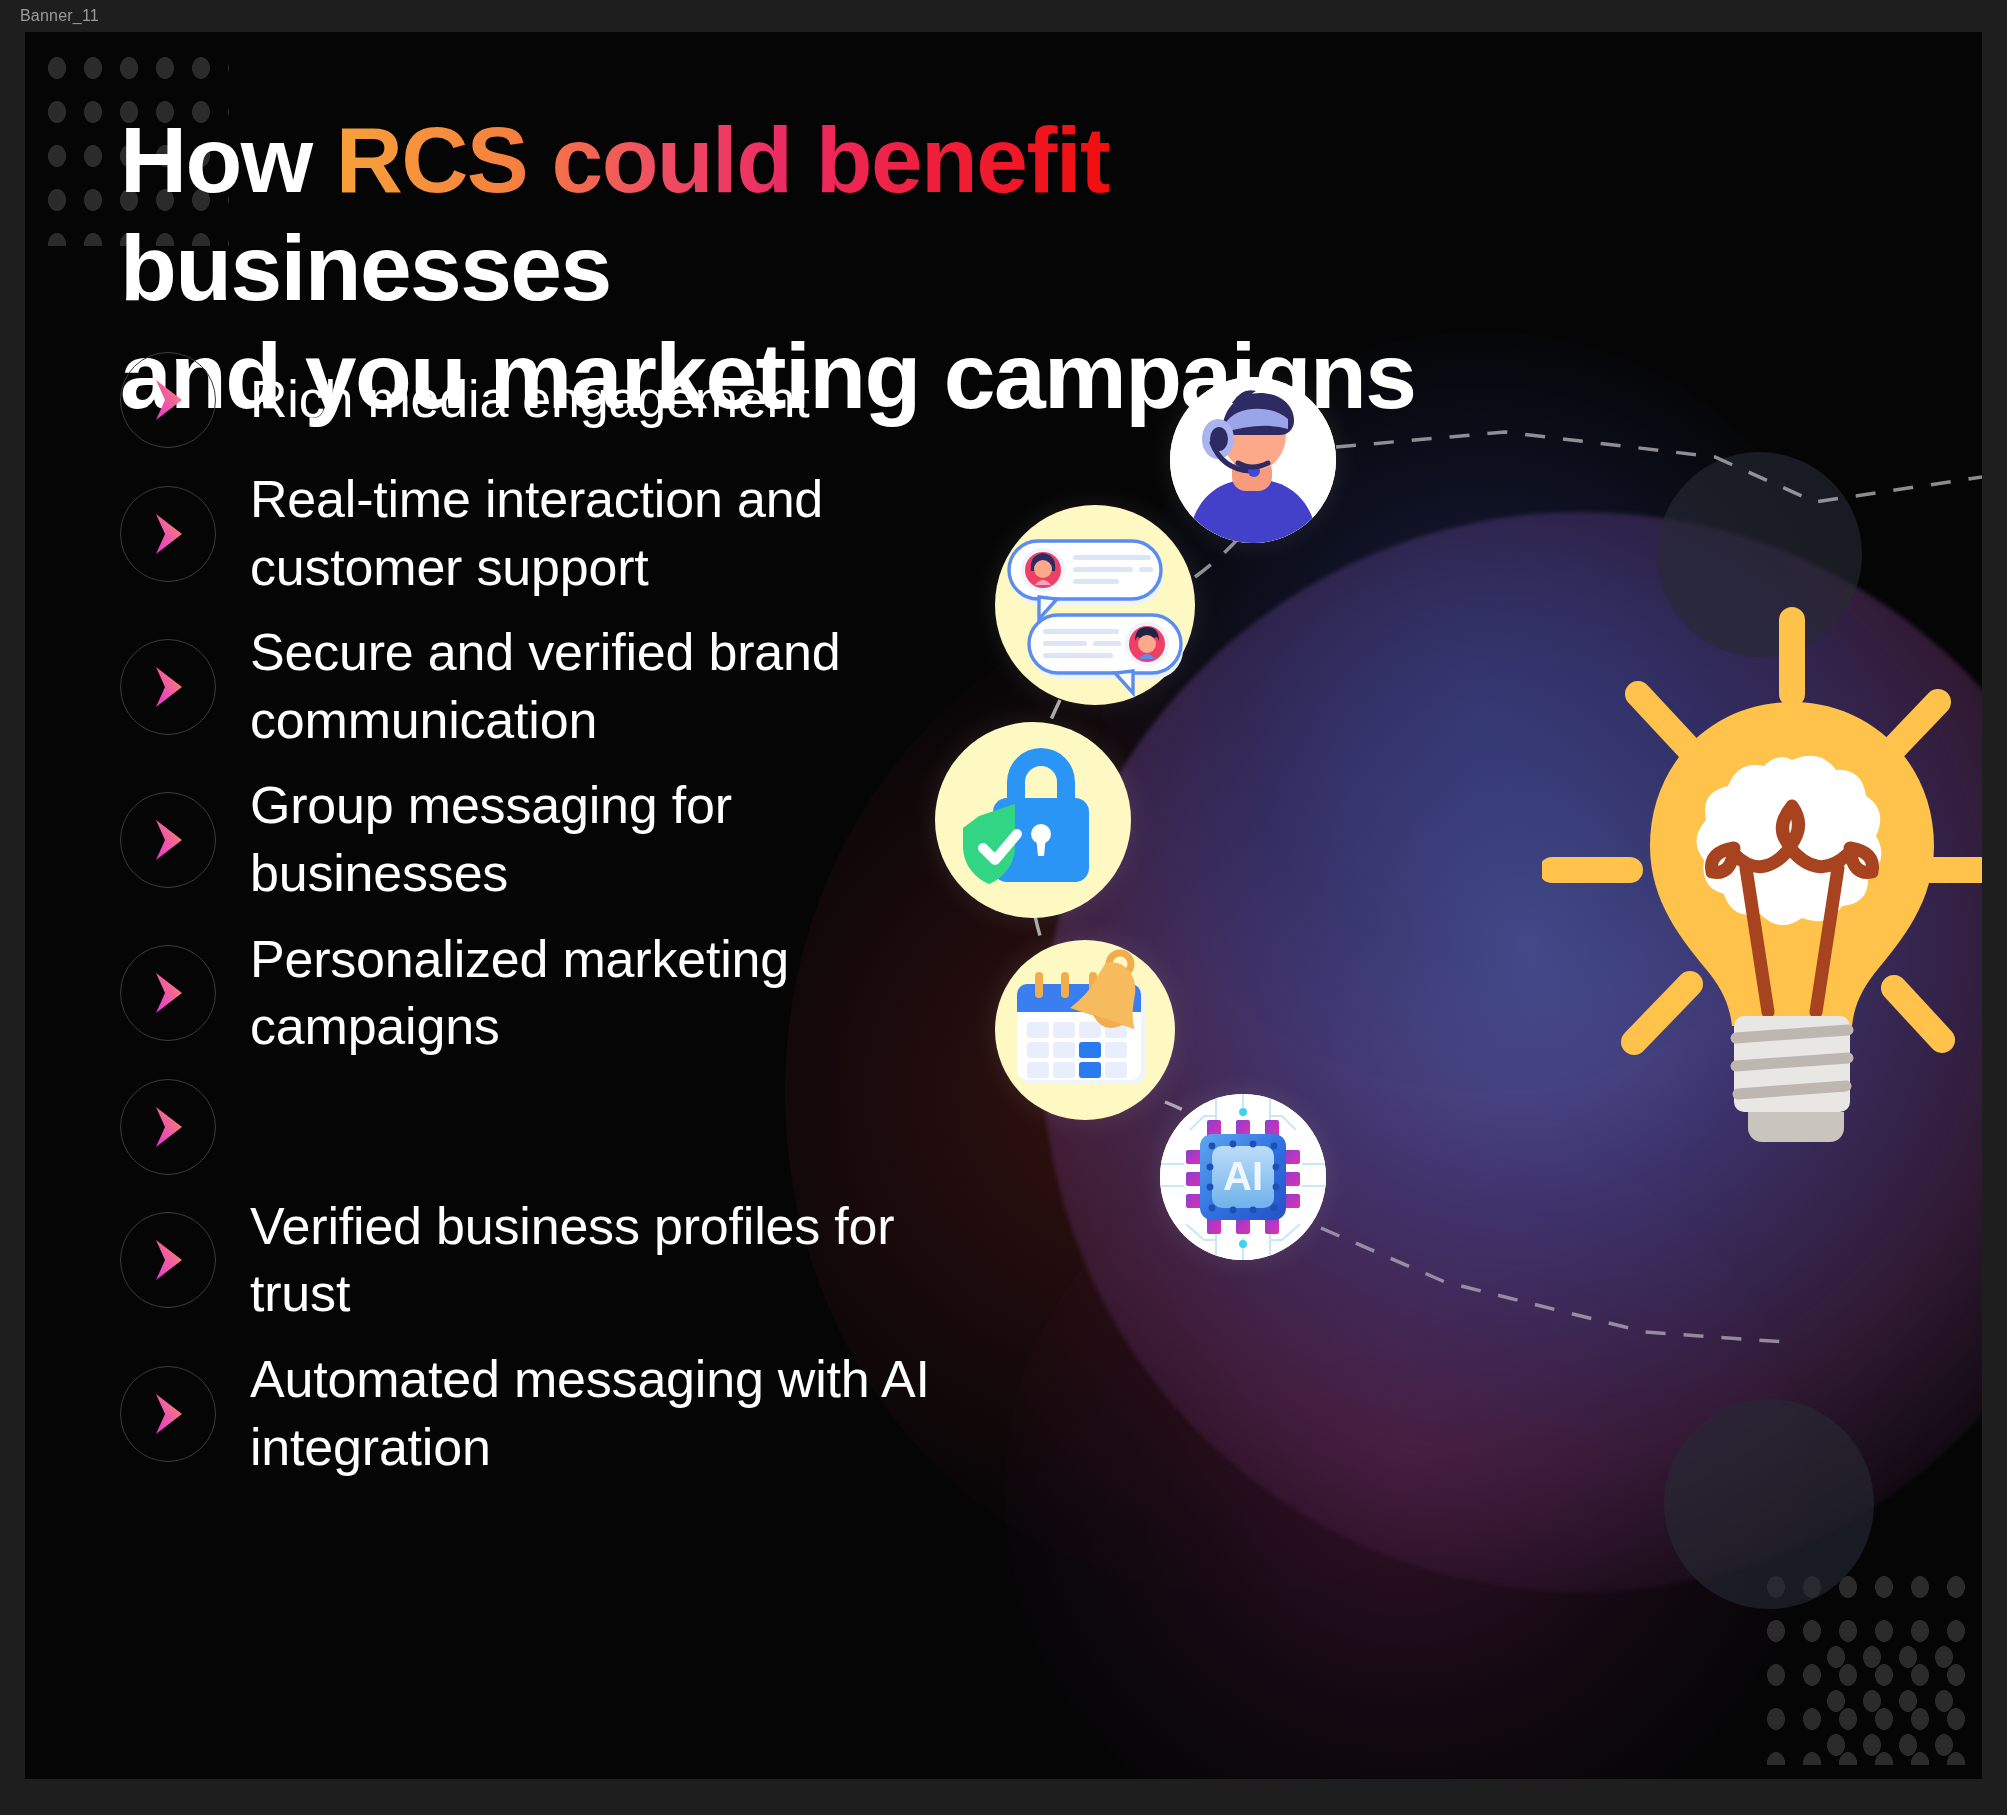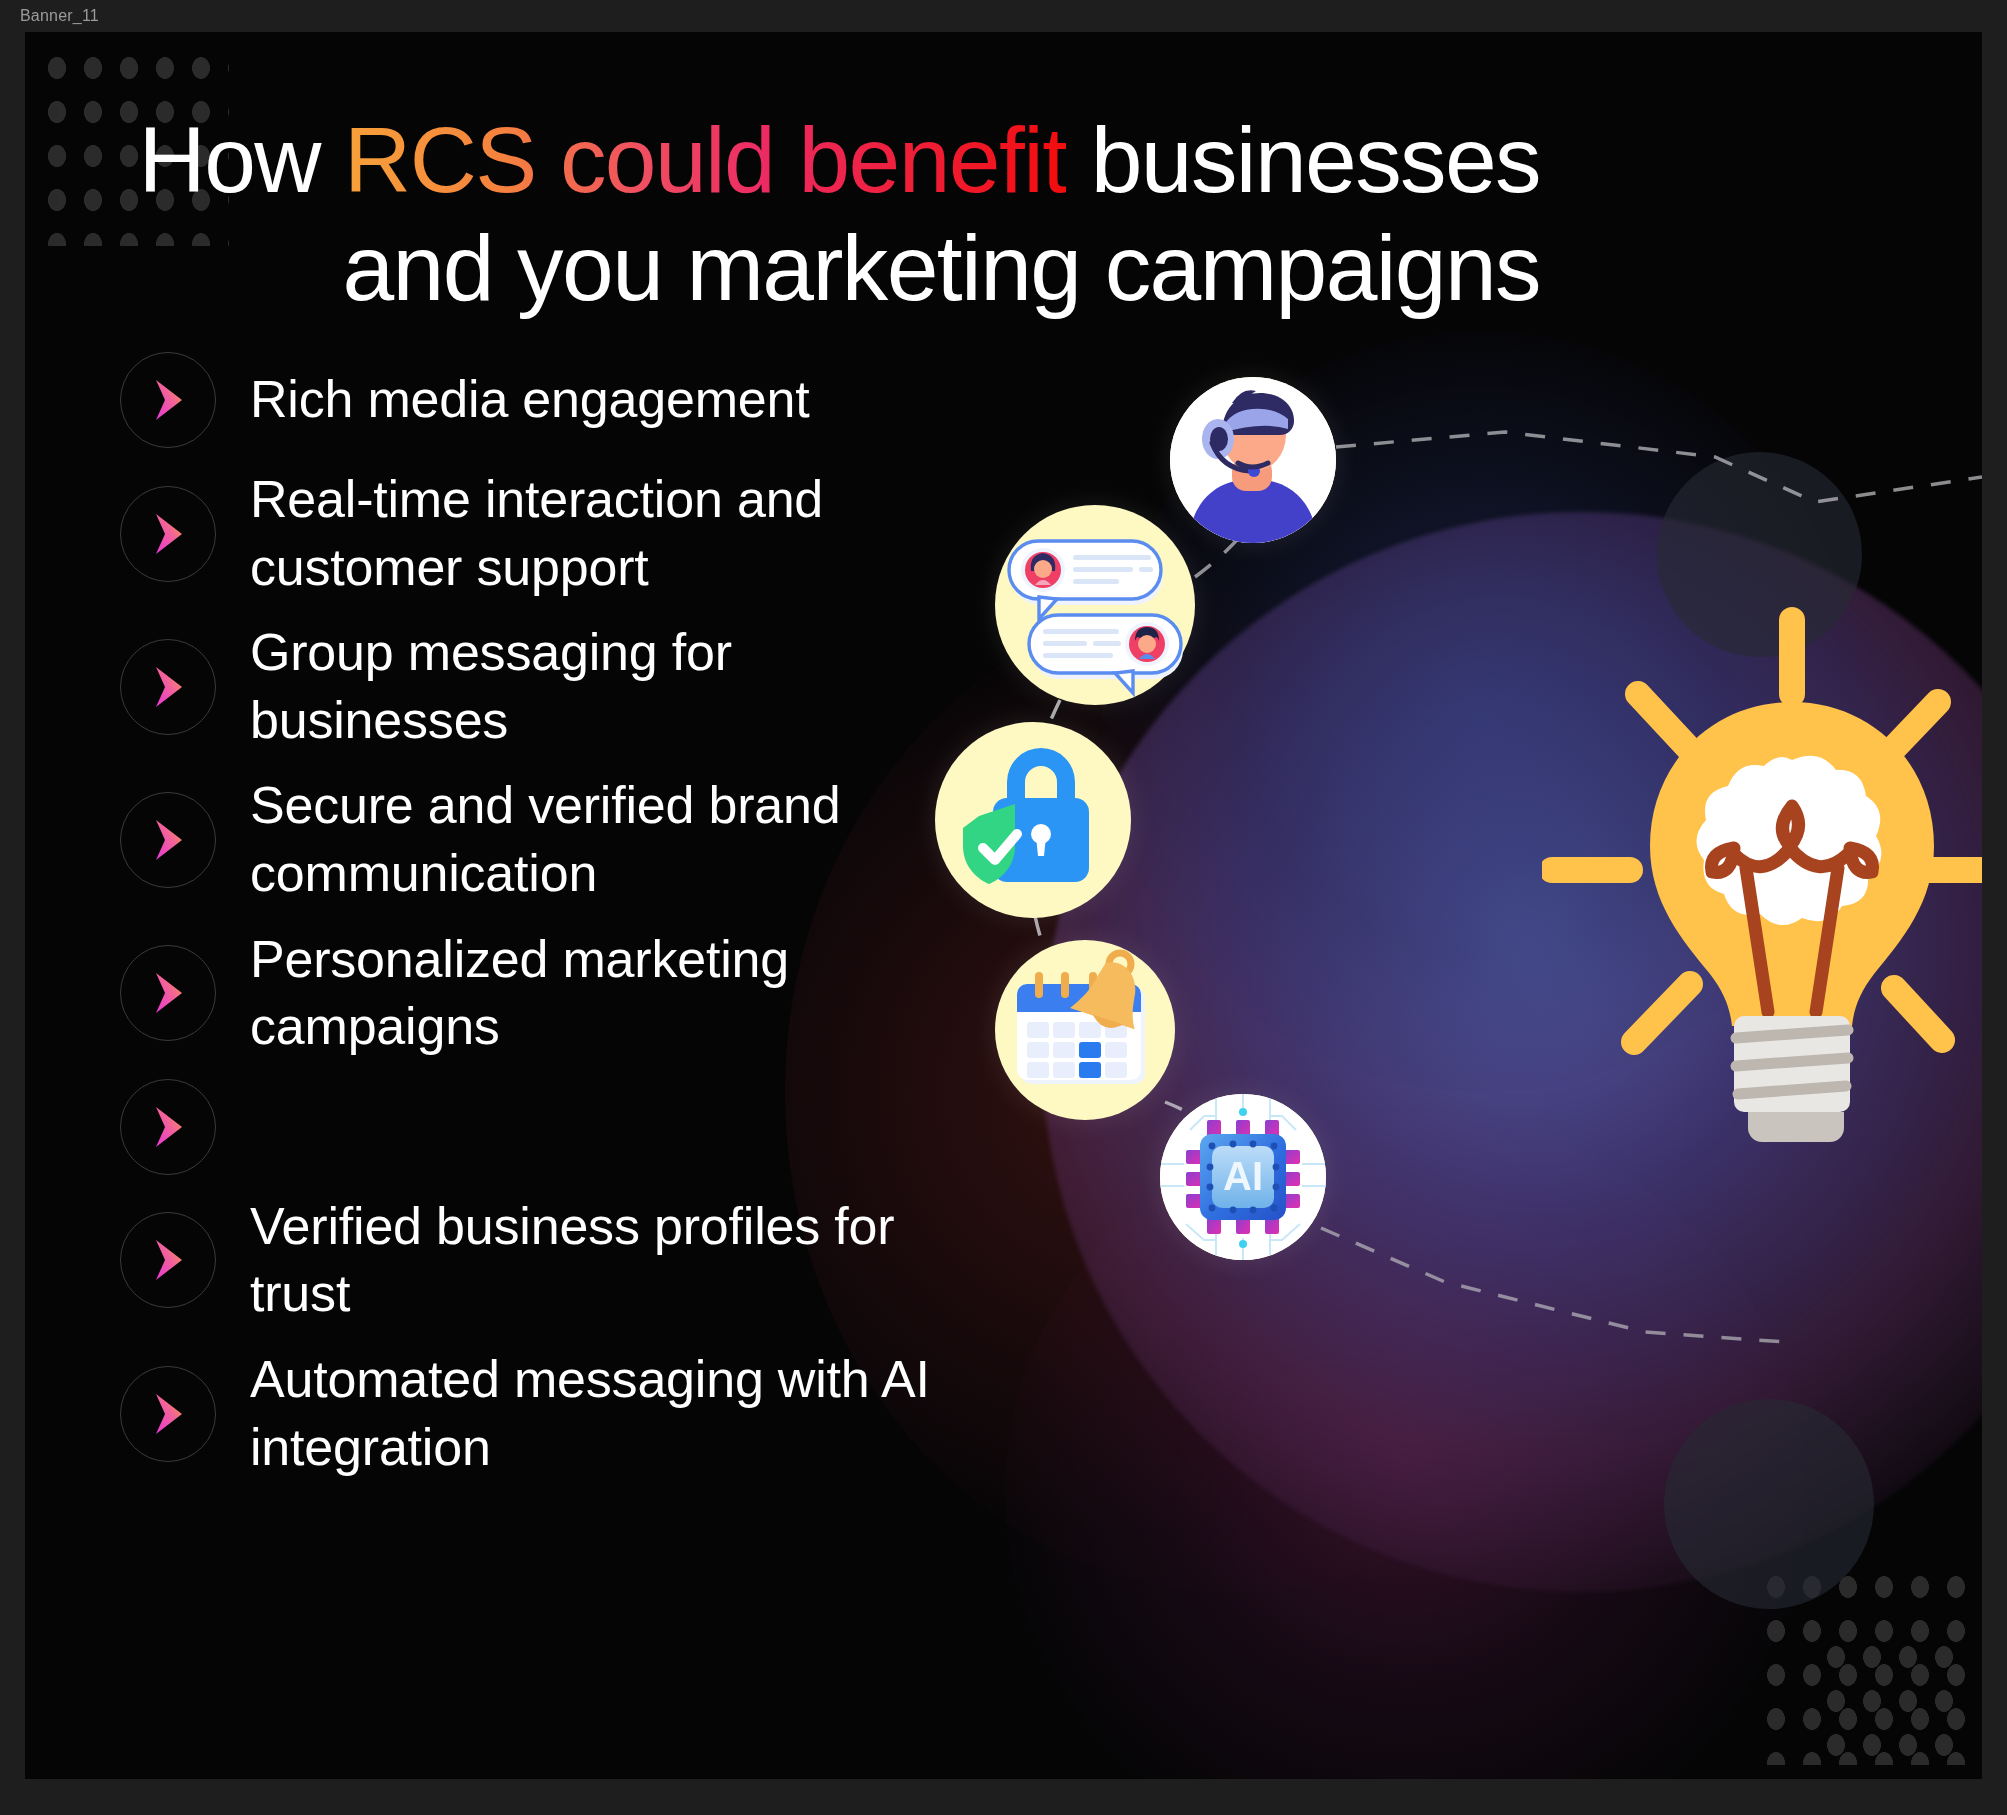--- a/index.html
+++ b/index.html
@@ -114,25 +114,24 @@
   .dc-1 { right: 120px; top: 420px; width: 205px; height: 205px; }
   .dc-2 { right: 108px; bottom: 170px; width: 210px; height: 210px; }
 
   
   .headline {
     position: absolute;
     left: 95px; top: 75px;
     width: 1420px;
     font-size: 93px;
     line-height: 1.16;
-    font-weight: 400;
+    font-weight: 700;
     letter-spacing: -1.6px;
     color: #ffffff;
     font-family: "Liberation Sans", sans-serif;
-    text-align: right;
   }
   .grad-text {
     background: linear-gradient(90deg,
         #f7a13a 0%,
         #f5823e 22%,
         #ef4d62 42%,
         #ec2b63 58%,
         #ef1f3a 78%,
         #f20d0d 100%);
     -webkit-background-clip: text;
@@ -264,45 +263,45 @@
       </defs>
       <path d="M8 2 L34 22 L8 42 L17 22 Z" fill="url(#bg1)"></path>
     </svg>
           </span>
           <span class="bullet-text">Real-time interaction and customer support</span>
         </li>
         <li class="bullet-row">
           <span class="bullet-circle">
     <svg viewBox="0 0 40 44">
       <defs>
+        <linearGradient id="bg3" x1="0" y1="1" x2="1" y2="0">
+          <stop offset="0%" stop-color="#e936d6"></stop>
+          <stop offset="55%" stop-color="#f2629a"></stop>
+          <stop offset="100%" stop-color="#f7a13a"></stop>
+        </linearGradient>
+      </defs>
+      <path d="M8 2 L34 22 L8 42 L17 22 Z" fill="url(#bg3)"></path>
+    </svg>
+          </span>
+          <span class="bullet-text">Secure and verified brand communication</span>
+        </li>
+        <li class="bullet-row">
+          <span class="bullet-circle">
+    <svg viewBox="0 0 40 44">
+      <defs>
         <linearGradient id="bg2" x1="0" y1="1" x2="1" y2="0">
           <stop offset="0%" stop-color="#e936d6"></stop>
           <stop offset="55%" stop-color="#f2629a"></stop>
           <stop offset="100%" stop-color="#f7a13a"></stop>
         </linearGradient>
       </defs>
       <path d="M8 2 L34 22 L8 42 L17 22 Z" fill="url(#bg2)"></path>
     </svg>
           </span>
           <span class="bullet-text">Group messaging for businesses</span>
-        </li>
-        <li class="bullet-row">
-          <span class="bullet-circle">
-    <svg viewBox="0 0 40 44">
-      <defs>
-        <linearGradient id="bg3" x1="0" y1="1" x2="1" y2="0">
-          <stop offset="0%" stop-color="#e936d6"></stop>
-          <stop offset="55%" stop-color="#f2629a"></stop>
-          <stop offset="100%" stop-color="#f7a13a"></stop>
-        </linearGradient>
-      </defs>
-      <path d="M8 2 L34 22 L8 42 L17 22 Z" fill="url(#bg3)"></path>
-    </svg>
-          </span>
-          <span class="bullet-text">Secure and verified brand communication</span>
         </li>
         <li class="bullet-row">
           <span class="bullet-circle">
     <svg viewBox="0 0 40 44">
       <defs>
         <linearGradient id="bg4" x1="0" y1="1" x2="1" y2="0">
           <stop offset="0%" stop-color="#e936d6"></stop>
           <stop offset="55%" stop-color="#f2629a"></stop>
           <stop offset="100%" stop-color="#f7a13a"></stop>
         </linearGradient>

